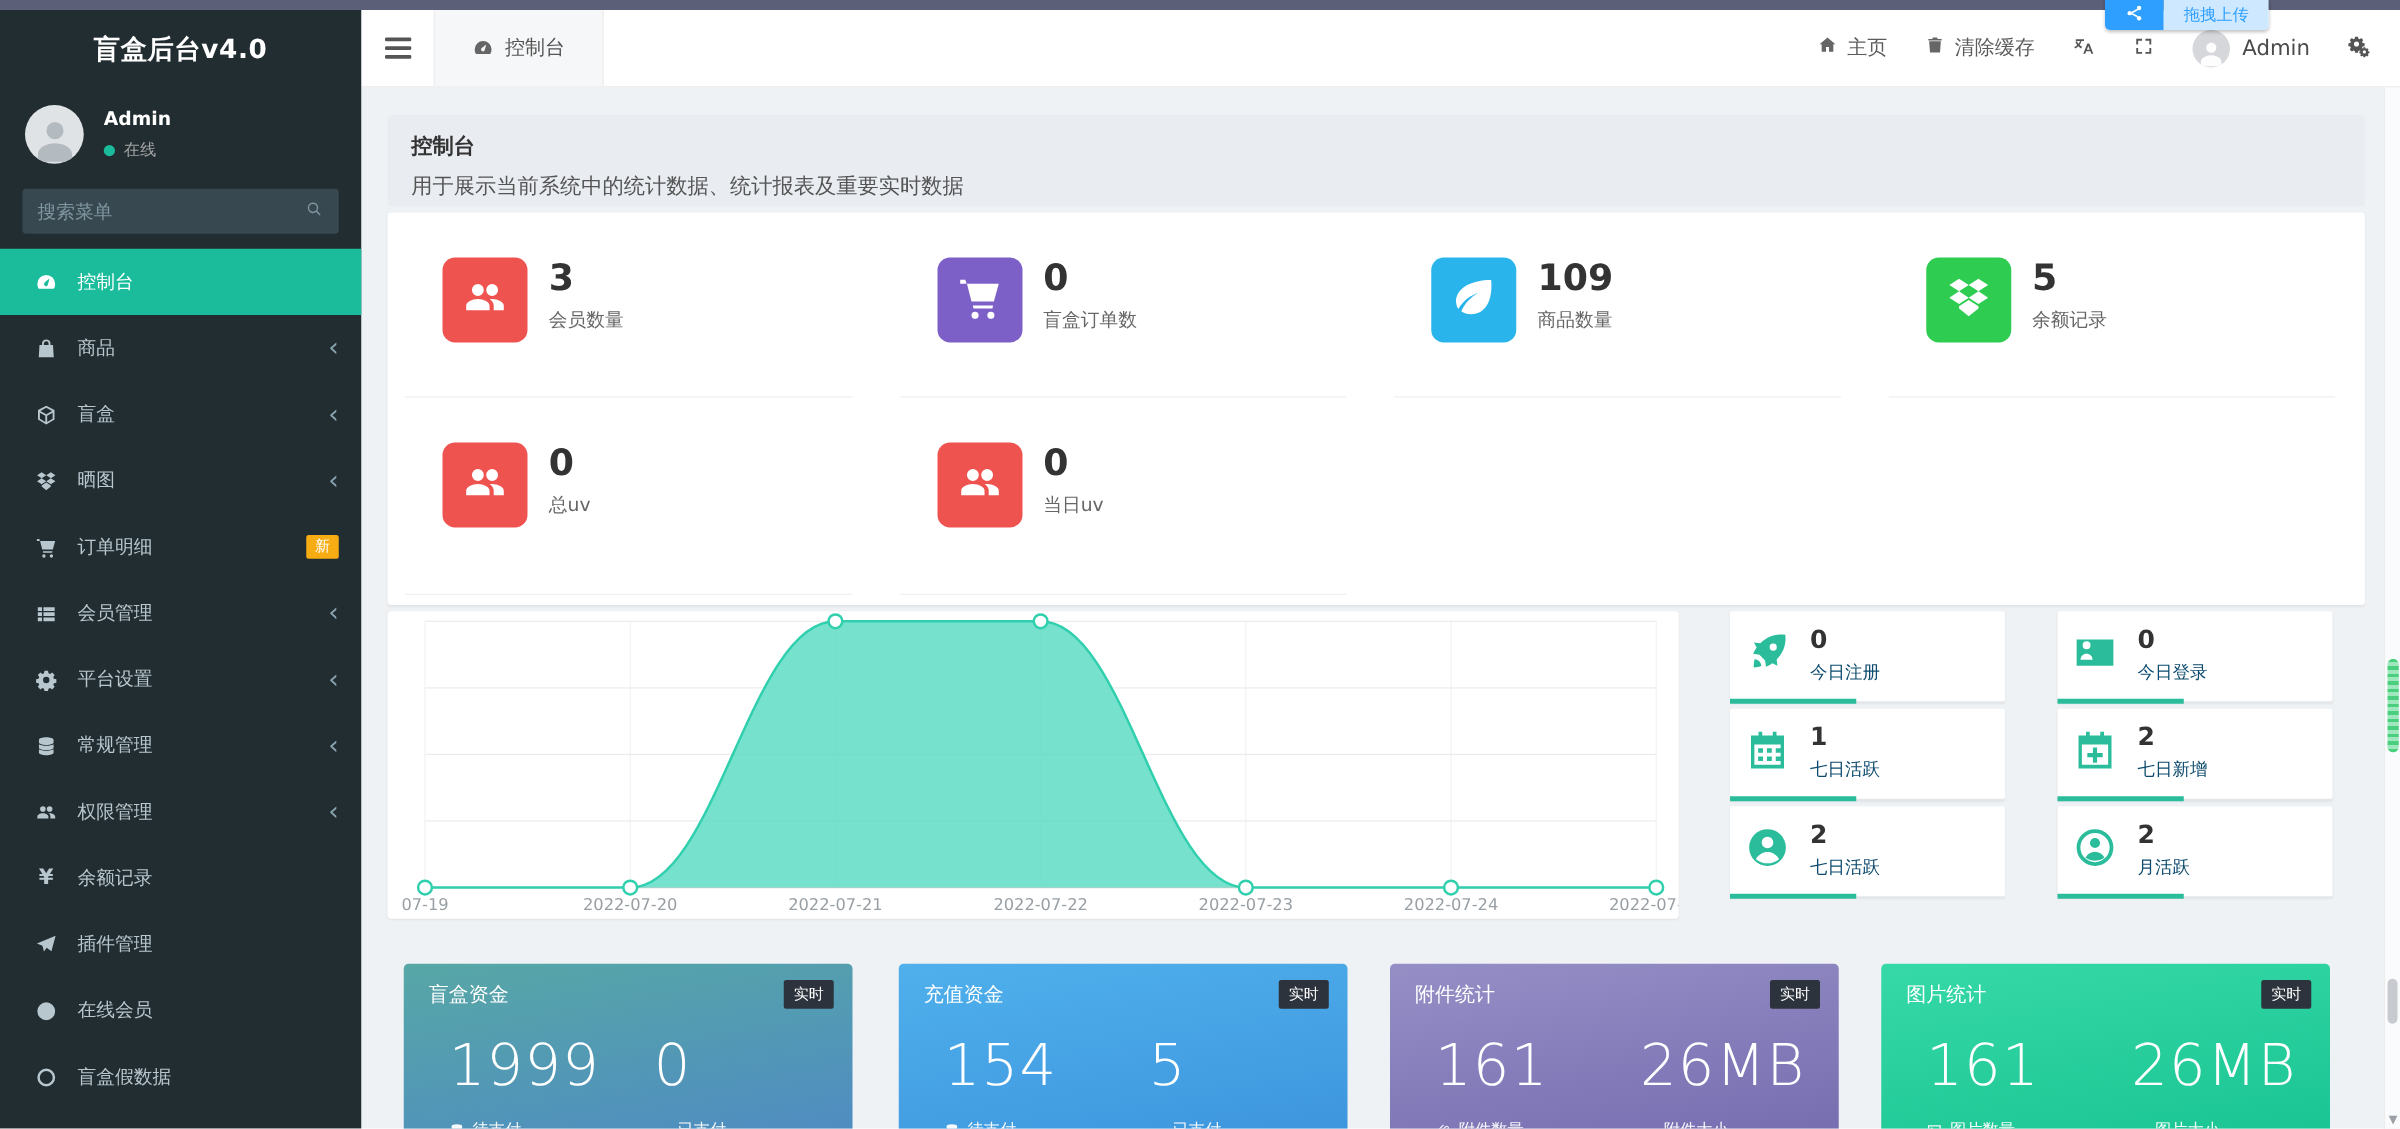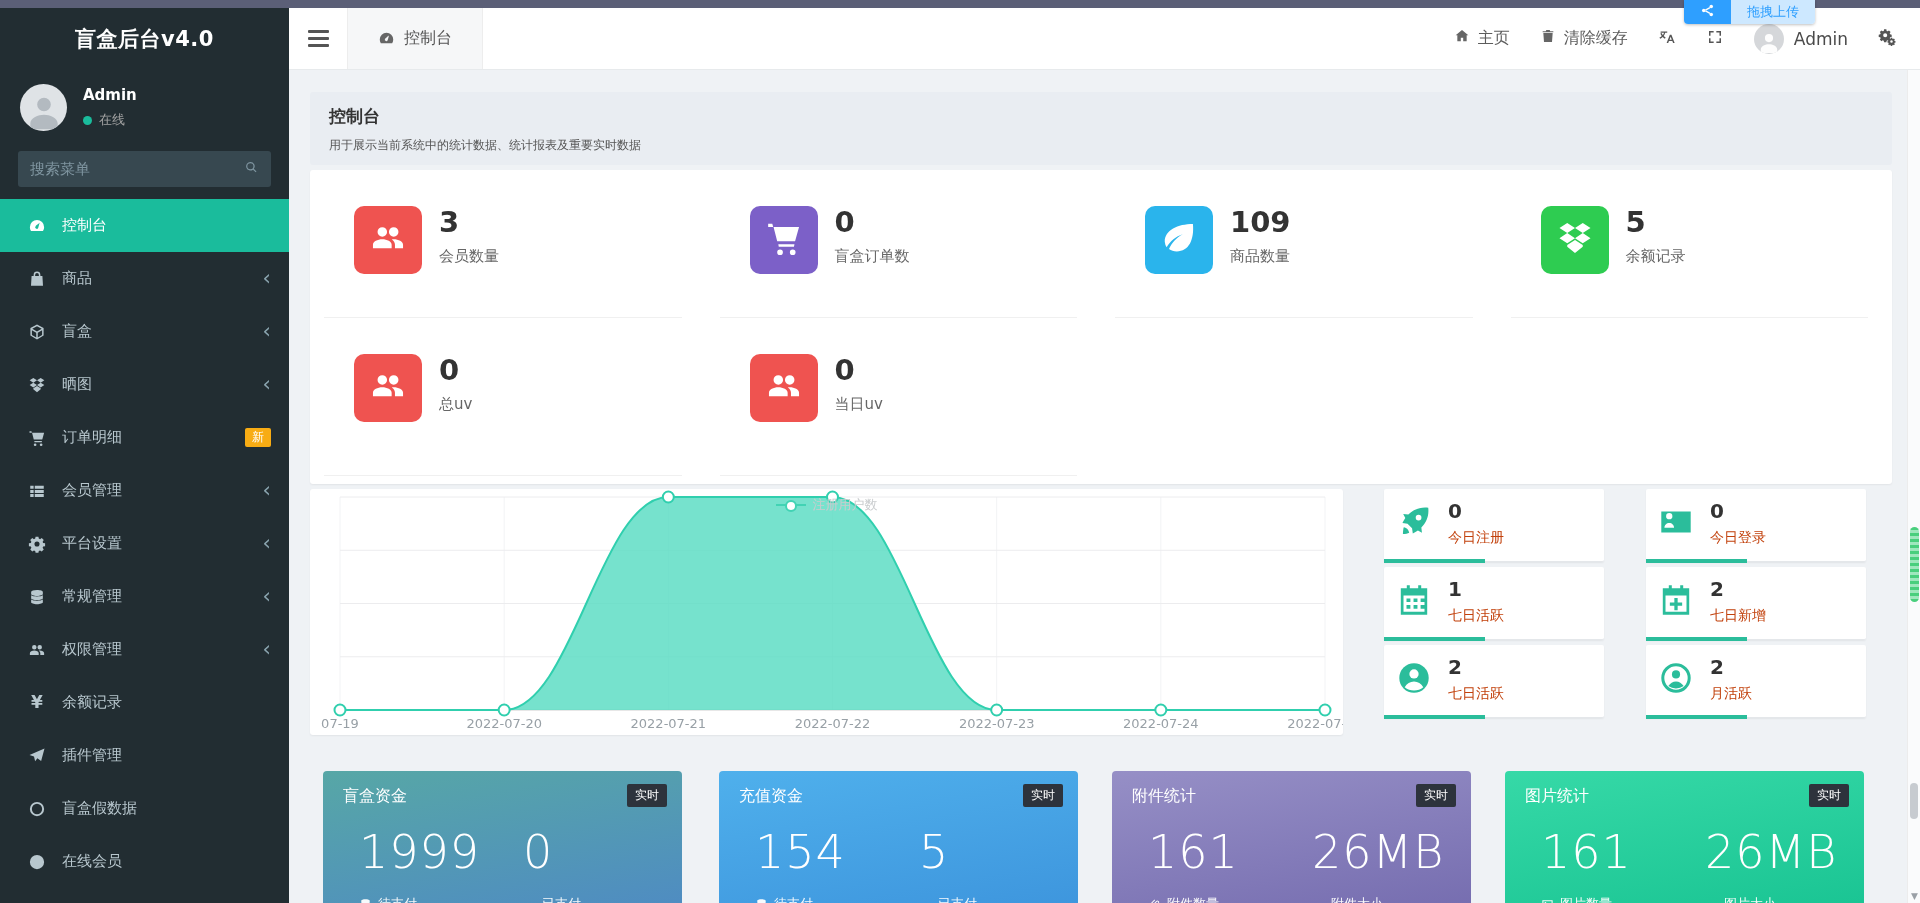--- a/index.html
+++ b/index.html
@@ -45,21 +45,21 @@
   .uname2{font-size:17px;color:#4a4a4a}
   
   .upload{position:absolute;left:1684px;top:0;height:24px;display:flex;z-index:50;box-shadow:0 1px 3px rgba(0,0,0,.25);border-radius:0 0 4px 4px;overflow:hidden}
   .upico{width:47px;background:#2e9fff;display:flex;align-items:center;justify-content:center;color:#fff}
   .upico svg{width:15px;height:15px}
   .uplab{width:84px;background:#cde8ff;color:#2e9fff;font-size:13px;display:flex;align-items:center;justify-content:center}
   
   .main{position:absolute;left:289px;top:70px;width:1619px;height:833px}
   .band{position:absolute;left:21px;top:22px;width:1582px;height:73px;background:#e9edf2;border-radius:3px;padding:13px 19px;box-sizing:border-box}
   .pt{font-size:17px;font-weight:bold;color:#333}
-  .ps{font-size:12px;color:#555;margin-top:9px}
+  .ps{font-size:17px;color:#555;margin-top:9px}
   .statpanel{position:absolute;left:21px;top:100px;width:1582px;height:314px;background:#fff;border-radius:3px;box-shadow:0 1px 2px rgba(0,0,0,.06);display:grid;grid-template-columns:repeat(4,1fr);grid-template-rows:148px 158px}
   .scell{position:relative;display:flex;padding:36px 0 0 44px;box-sizing:border-box}
   .scell.bline::after{content:"";position:absolute;left:14px;right:24px;bottom:0;height:1px;background:#f0f0f0}
   .tile{width:68px;height:68px;border-radius:10px;display:flex;align-items:center;justify-content:center;color:#fff;flex:none}
   .tile svg{width:38px;height:38px}
   .smeta{margin-left:17px;padding-top:2px}
   .sval{font-size:29px;font-weight:bold;color:#333;line-height:1}
   .slab{font-size:15px;color:#666;margin-top:10px}
   
   .chartcard{position:absolute;left:21px;top:419px;width:1033px;height:246px;background:#fff;border-radius:3px;box-shadow:0 1px 2px rgba(0,0,0,.06);overflow:hidden}
@@ -67,21 +67,21 @@
   .lgline{width:30px;height:2px;background:#42d3b4;position:relative;display:inline-block}
   .lgline::after{content:"";position:absolute;left:9px;top:-4px;width:8px;height:8px;border:2px solid #42d3b4;border-radius:50%;background:#fff}
   .lgtext{color:#c9ccce;font-size:13px}
   
   .quick{position:absolute;left:1095px;top:419px;display:grid;grid-template-columns:220px 220px;column-gap:42px;row-gap:5px}
   .qitem{position:relative;height:73px;background:#fff;border-radius:2px;box-shadow:0 1px 2px rgba(0,0,0,.06);padding:10px 12px;box-sizing:border-box;border-bottom:1px solid #e4e7ea}
   .qitem::after{content:"";position:absolute;left:0;bottom:-2px;width:46%;height:4px;background:#2bbd9b;z-index:2}
   .qitem .ic{position:absolute;left:12px;top:15px;color:#2bbd9b;display:inline-flex}
   .qitem .ic svg{width:36px;height:36px}
   .qval{margin-left:52px;font-size:20px;font-weight:bold;color:#333}
-  .qlab{margin-left:52px;font-size:14px;color:#c2410c;margin-top:6px}
+  .qlab{margin-left:52px;font-size:14px;color:#0c4a6e;margin-top:6px}
   
   .bcard{position:absolute;top:701px;width:359px;height:180px;border-radius:4px;color:#fff;padding:15px 20px;box-sizing:border-box;overflow:hidden}
   .btitle{font-size:16px}
   .bbadge{position:absolute;right:15px;top:13px;background:#2d333c;color:#fff;font-size:12px;padding:3px 8px;border-radius:2px}
   .bnum{position:absolute;top:58px;font-size:46px;font-weight:300;letter-spacing:1px;line-height:1}
   .bnum.n1{left:36px}.bnum.n2{left:200px}
   .bf{position:absolute;top:124px;display:flex;align-items:center;gap:6px;font-size:13px;opacity:.95}
   .bf .ic{display:inline-flex}.bf .ic svg{width:13px;height:13px}
   .bf.f1{left:36px}.bf.f2{left:200px}
   
@@ -210,32 +210,32 @@
           <span class="ic">
             <svg viewBox="0 0 24 24" fill="currentColor">
               <path d="M22 2 2 10.5l6 2.2L9.5 19l3-4 5 3.7L22 2z"></path>
             </svg>
           </span>
           <span>插件管理</span>
         </div>
         <div class="mi">
           <span class="ic">
             <svg viewBox="0 0 24 24" fill="currentColor">
+              <path d="M12 2.5a9.5 9.5 0 1 0 0 19 9.5 9.5 0 0 0 0-19zm.9 4.5h-1.8v5.8l4.6 2.8.9-1.5-3.7-2.2V7z"></path>
+            </svg>
+          </span>
+          <span>在线会员</span>
+        </div>
+        <div class="mi">
+          <span class="ic">
+            <svg viewBox="0 0 24 24" fill="currentColor">
               <circle cx="12" cy="12" r="8.2" fill="none" stroke="currentColor" stroke-width="2.6"></circle>
             </svg>
           </span>
           <span>盲盒假数据</span>
-        </div>
-        <div class="mi">
-          <span class="ic">
-            <svg viewBox="0 0 24 24" fill="currentColor">
-              <path d="M12 2.5a9.5 9.5 0 1 0 0 19 9.5 9.5 0 0 0 0-19zm.9 4.5h-1.8v5.8l4.6 2.8.9-1.5-3.7-2.2V7z"></path>
-            </svg>
-          </span>
-          <span>在线会员</span>
         </div>
       </nav>
   </aside>
 
   <header class="navbar">
     <div class="hamb">
         <i></i>
         <i></i>
         <i></i>
       </div>
@@ -380,24 +380,20 @@
           <div class="smeta">
             <div class="sval">0</div>
             <div class="slab">当日uv</div>
           </div>
         </div>
         <div class="scell"></div>
         <div class="scell"></div>
       </section>
 
     <section class="chartcard">
-      <div class="legend">
-        <span class="lgline"></span>
-        <span class="lgtext">注册用户数</span>
-      </div>
       <svg id="chartsvg" width="1033" height="246">
           <line x1="30" y1="8" x2="30" y2="221" stroke="#f2f3f5" stroke-width="1"></line>
           <line x1="194.16666666666666" y1="8" x2="194.16666666666666" y2="221" stroke="#f2f3f5" stroke-width="1"></line>
           <line x1="358.3333333333333" y1="8" x2="358.3333333333333" y2="221" stroke="#f2f3f5" stroke-width="1"></line>
           <line x1="522.5" y1="8" x2="522.5" y2="221" stroke="#f2f3f5" stroke-width="1"></line>
           <line x1="686.6666666666666" y1="8" x2="686.6666666666666" y2="221" stroke="#f2f3f5" stroke-width="1"></line>
           <line x1="850.8333333333334" y1="8" x2="850.8333333333334" y2="221" stroke="#f2f3f5" stroke-width="1"></line>
           <line x1="1015" y1="8" x2="1015" y2="221" stroke="#f2f3f5" stroke-width="1"></line>
           <line x1="30" y1="8" x2="1015" y2="8" stroke="#ececee" stroke-width="1"></line>
           <line x1="30" y1="61.25" x2="1015" y2="61.25" stroke="#ececee" stroke-width="1"></line>

